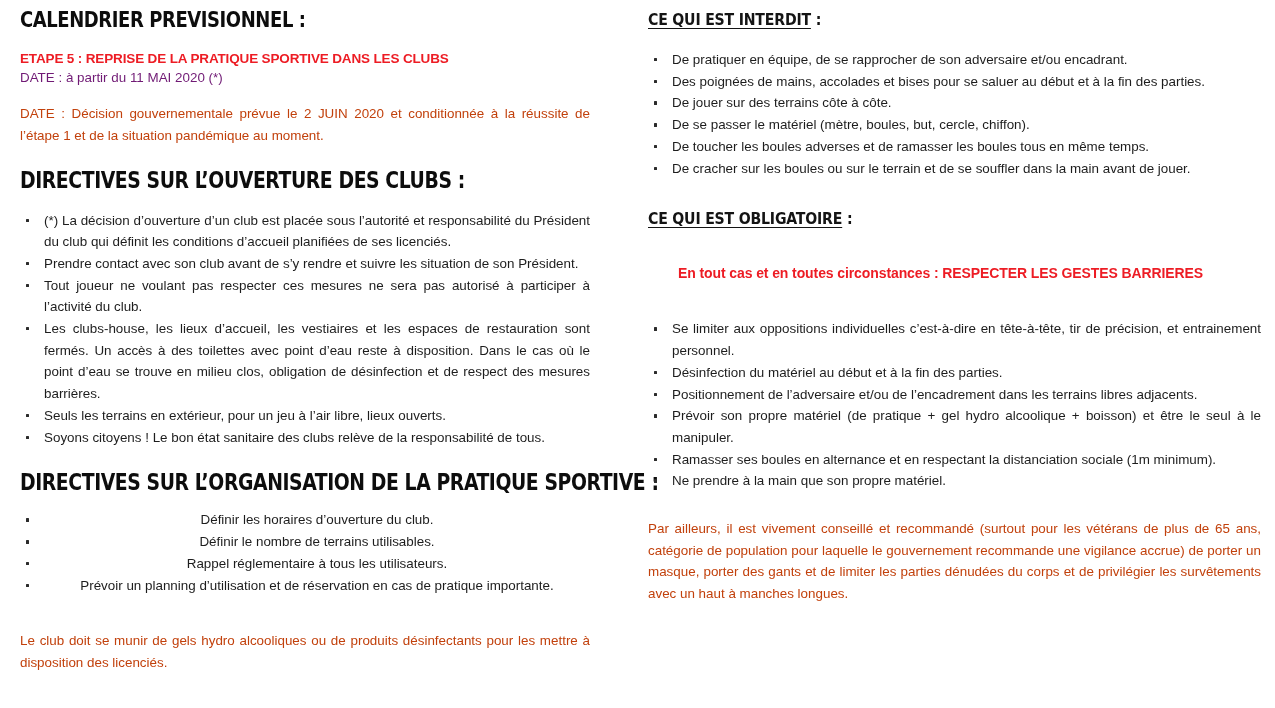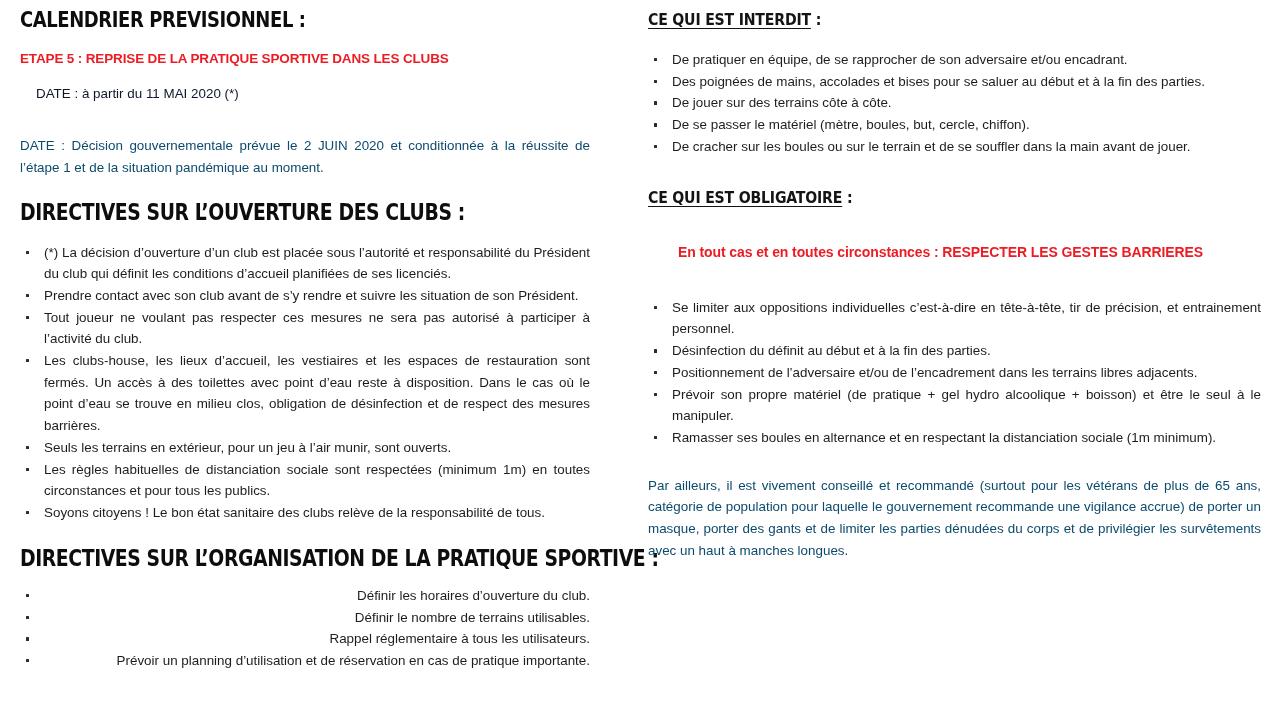--- a/index.html
+++ b/index.html
@@ -91,28 +91,28 @@
     margin: 14px;
     line-height: 1.3;
     white-space: nowrap;
     padding-left: 16px;
   }
 
   
   .body-line {
     font-size: 13.4px;
     line-height: 1.42;
-    margin: 16px;
-    color: #0f172a;
+    margin: 0;
+    color: #701a75;
   }
   .para {
     font-size: 13.4px;
     line-height: 1.62;
     margin: 0;
-    color: #0c4a6e;
+    color: #c2410c;
     text-align: justify;
     text-justify: inter-word;
   }
 
   
   ul.bl {
     list-style: none;
     margin: 0;
     padding: 0;
   }
@@ -129,21 +129,21 @@
     content: "";
     position: absolute;
     left: 6px;
     top: 9px;
     width: 3.4px;
     height: 3.4px;
     background: #2b2b2b;
     border-radius: 0.5px;
   }
   ul.bl.nojust > li {
-    text-align: right;
+    text-align: center;
   }
   .sp-14 { height: 14px; }
   .sp-16 { height: 16px; }
   .sp-18 { height: 18px; }
   .sp-20 { height: 20px; }
   .sp-22 { height: 22px; }
   .sp-26 { height: 26px; }
   .sp-30 { height: 30px; }
   .sp-34 { height: 34px; }
 
@@ -172,22 +172,21 @@
 
     <h2 class="h-black big">DIRECTIVES SUR L’OUVERTURE DES CLUBS :</h2>
 
     <div class="sp-16"></div>
 
     <ul class="bl bl-left">
       <li>(*) La décision d’ouverture d’un club est placée sous l’autorité et responsabilité du Président du club qui définit les conditions d’accueil planifiées de ses licenciés.</li>
       <li>Prendre contact avec son club avant de s’y rendre et suivre les situation de son Président.</li>
       <li>Tout joueur ne voulant pas respecter ces mesures ne sera pas autorisé à participer à l’activité du club.</li>
       <li>Les clubs-house, les lieux d’accueil, les vestiaires et les espaces de restauration sont fermés. Un accès à des toilettes avec point d’eau reste à disposition. Dans le cas où le point d’eau se trouve en milieu clos, obligation de désinfection et de respect des mesures barrières.</li>
-      <li>Seuls les terrains en extérieur, pour un jeu à l’air munir, sont ouverts.</li>
-      <li>Les règles habituelles de distanciation sociale sont respectées (minimum 1m) en toutes circonstances et pour tous les publics.</li>
+      <li>Seuls les terrains en extérieur, pour un jeu à l’air libre, lieux ouverts.</li>
       <li>Soyons citoyens ! Le bon état sanitaire des clubs relève de la responsabilité de tous.</li>
     </ul>
 
     <div class="sp-22"></div>
 
     <h2 class="h-black big">DIRECTIVES SUR L’ORGANISATION DE LA PRATIQUE SPORTIVE :</h2>
 
     <div class="sp-14"></div>
 
     <ul class="bl bl-left nojust">
@@ -206,39 +205,41 @@
 
     <h2 class="h-underline"><span class="u">CE QUI EST INTERDIT</span><span class="colon"> :</span></h2>
 
     <div class="sp-20"></div>
 
     <ul class="bl bl-right">
       <li>De pratiquer en équipe, de se rapprocher de son adversaire et/ou encadrant.</li>
       <li>Des poignées de mains, accolades et bises pour se saluer au début et à la fin des parties.</li>
       <li>De jouer sur des terrains côte à côte.</li>
       <li>De se passer le matériel (mètre, boules, but, cercle, chiffon).</li>
+      <li>De toucher les boules adverses et de ramasser les boules tous en même temps.</li>
       <li>De cracher sur les boules ou sur le terrain et de se souffler dans la main avant de jouer.</li>
     </ul>
 
     <div class="sp-30"></div>
 
     <h2 class="h-underline"><span class="u">CE QUI EST OBLIGATOIRE</span><span class="colon"> :</span></h2>
 
     <div class="sp-22"></div>
 
     <p class="red-line red">En tout cas et en toutes circonstances : RESPECTER LES GESTES BARRIERES</p>
 
     <div class="sp-22"></div>
 
     <ul class="bl bl-right">
       <li>Se limiter aux oppositions individuelles c’est-à-dire en tête-à-tête, tir de précision, et entrainement personnel.</li>
-      <li>Désinfection du définit au début et à la fin des parties.</li>
+      <li>Désinfection du matériel au début et à la fin des parties.</li>
       <li>Positionnement de l’adversaire et/ou de l’encadrement dans les terrains libres adjacents.</li>
       <li>Prévoir son propre matériel (de pratique + gel hydro alcoolique + boisson) et être le seul à le manipuler.</li>
       <li>Ramasser ses boules en alternance et en respectant la distanciation sociale (1m minimum).</li>
+      <li>Ne prendre à la main que son propre matériel.</li>
     </ul>
 
     <div class="sp-26"></div>
 
     <p class="para">Par ailleurs, il est vivement conseillé et recommandé (surtout pour les vétérans de plus de 65 ans, catégorie de population pour laquelle le gouvernement recommande une vigilance accrue) de porter un masque, porter des gants et de limiter les parties dénudées du corps et de privilégier les survêtements avec un haut à manches longues.</p>
   </div>
 
 </div>
 
 </body></html>

